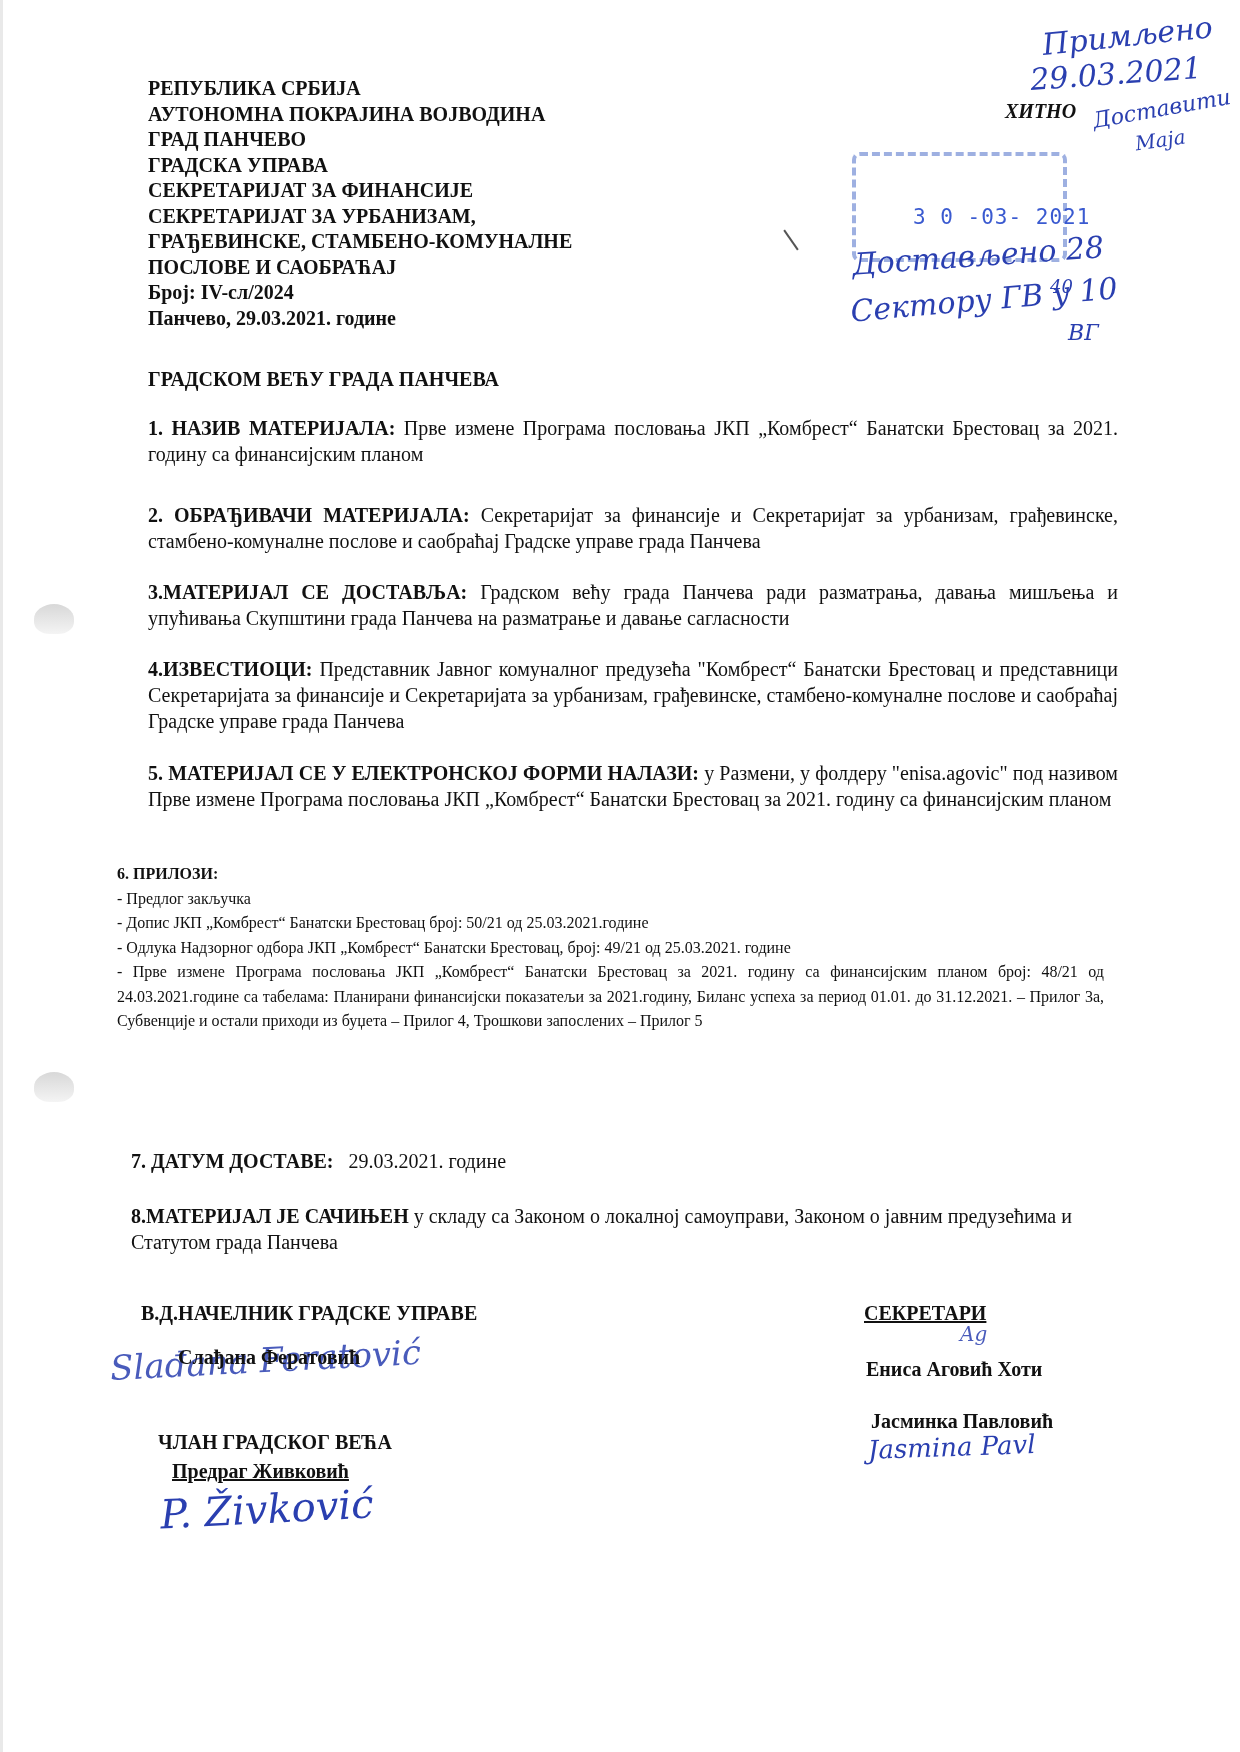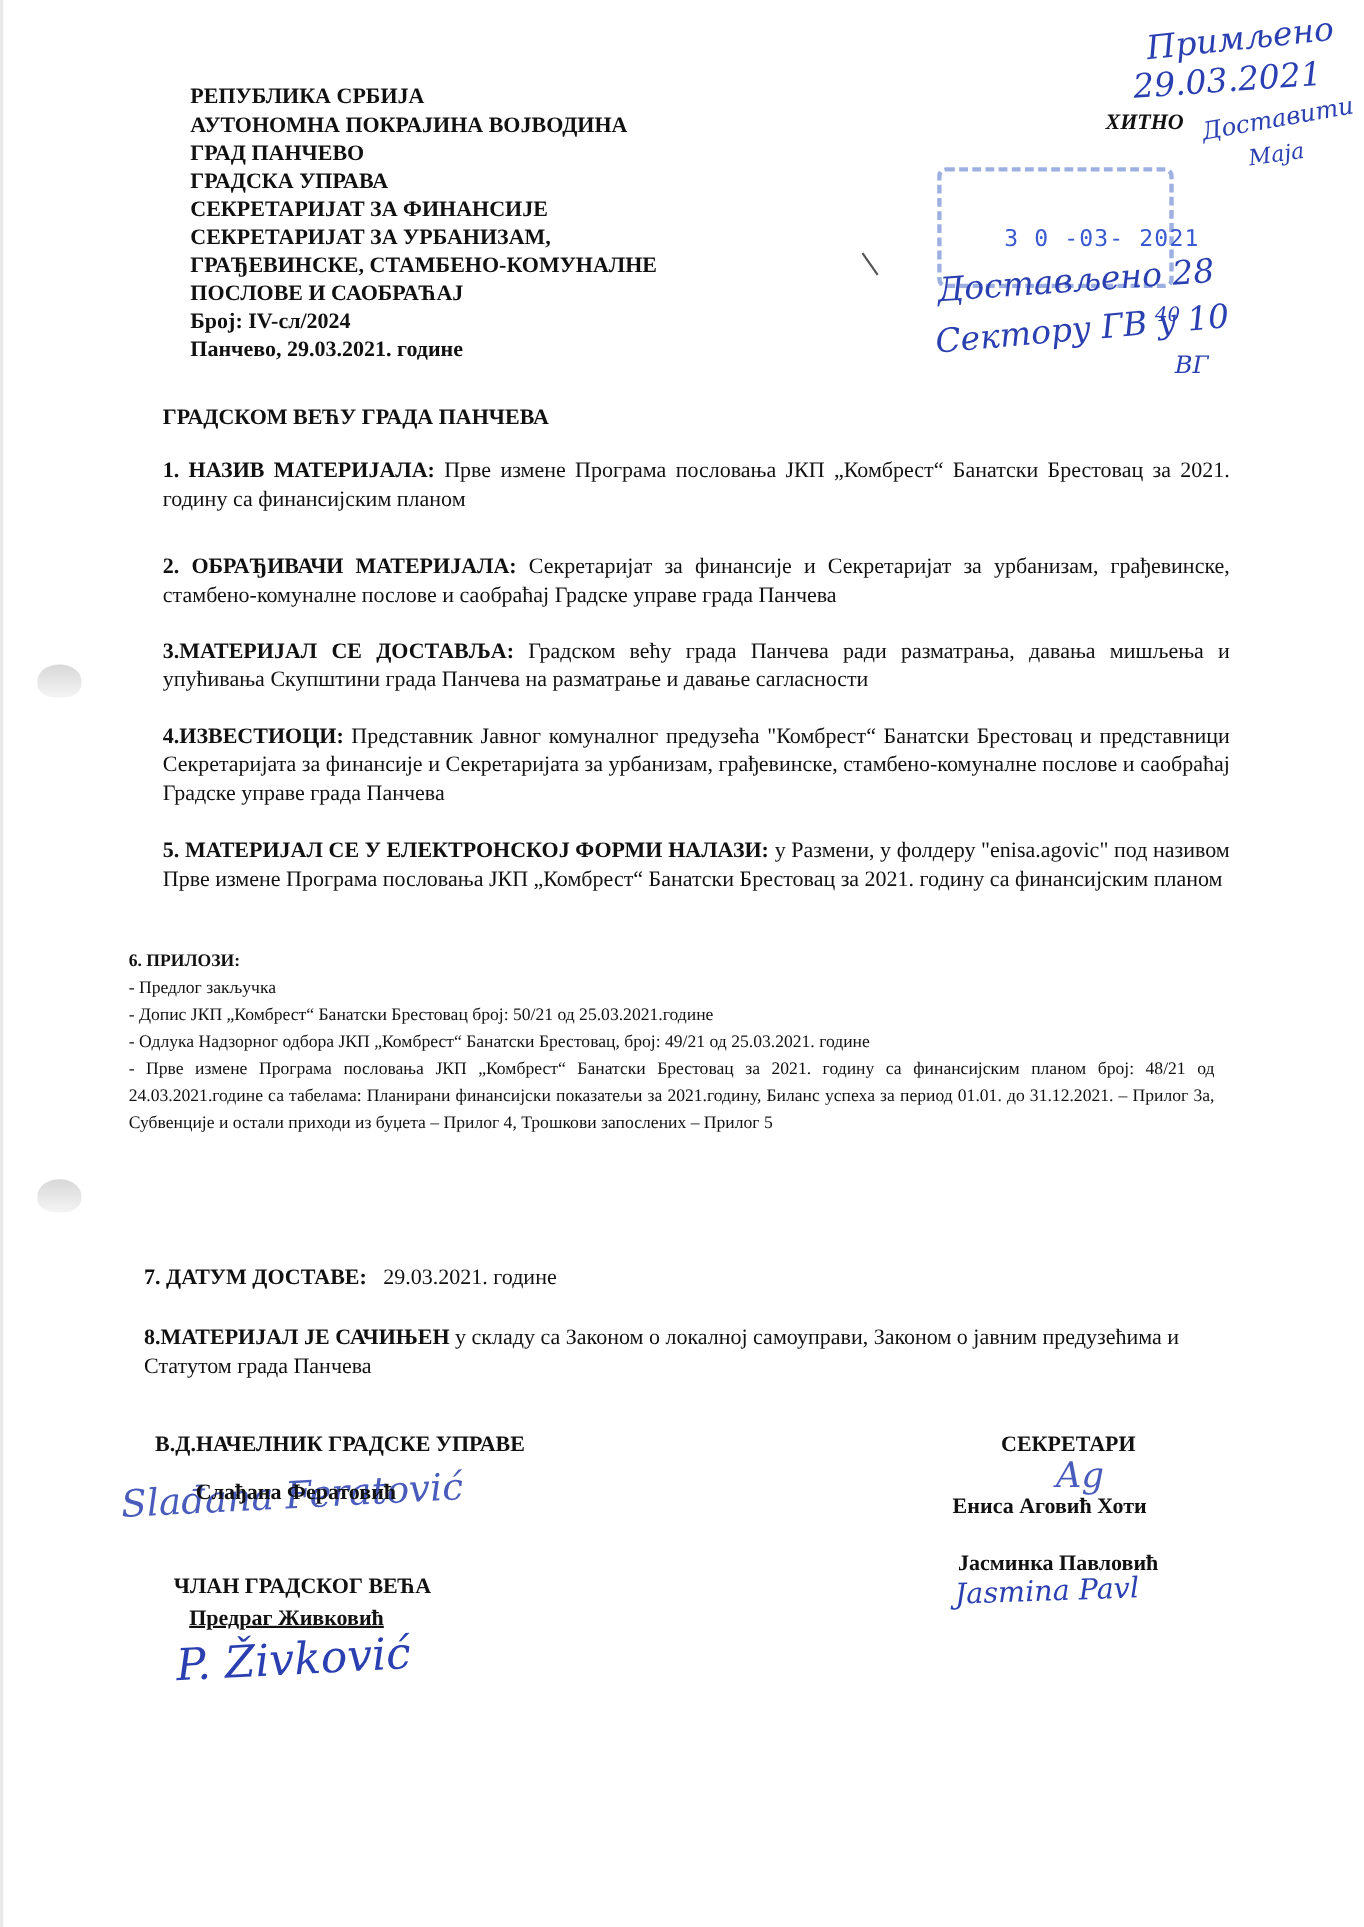--- a/index.html
+++ b/index.html
@@ -1,19 +1,19 @@
 <!DOCTYPE html>
 <html><head>
   <meta charset="utf-8">
   <style>
     * { box-sizing: border-box; margin: 0; padding: 0; }
     html, body { width: 1240px; height: 1752px; background: #ffffff; }
     body { position: relative; overflow: hidden; font-family: "Liberation Serif", serif; color: #111; }
     .abs { position: absolute; }
-    .hdr { left: 148px; top: 76px; font-weight: bold; font-size: 20px; line-height: 25.5px; margin-left: 25px; }
+    .hdr { left: 148px; top: 76px; font-weight: bold; font-size: 20px; line-height: 25.5px; }
     .hdr div { white-space: nowrap; }
     .urgent { left: 1005px; top: 100px; font-weight: bold; font-size: 20px; font-style: italic; }
     .hw { color: #2a3fb0; font-family: "DejaVu Serif", serif; font-style: italic; white-space: nowrap; }
     .stamp { left: 852px; top: 152px; width: 215px; height: 110px; border: 4px dashed #8ea3dc; border-radius: 8px; opacity: .85; }
     .stamp-date { left: 893px; top: 205px; color: #3a5ad0; font-family: "DejaVu Sans Mono", monospace; font-size: 21px; letter-spacing: 1px; margin-left: 20px; }
     .addressee { left: 148px; top: 368px; font-weight: bold; font-size: 20px; }
     .sec { position: absolute; left: 148px; width: 970px; font-size: 20px; line-height: 26px; text-align: justify; }
     .sec b { font-weight: bold; }
     .att { position: absolute; left: 117px; width: 987px; font-size: 16px; line-height: 24.5px; }
     .att div { text-align: justify; }
@@ -91,17 +91,17 @@
   <b>8.МАТЕРИЈАЛ ЈЕ САЧИЊЕН</b><span> у складу са  Законом о локалној самоуправи, Законом о јавним предузећима и Статутом града Панчева</span>
 </div>
 
 <div class="abs sig" style="left:141px; top:1302px;">В.Д.НАЧЕЛНИК ГРАДСКЕ УПРАВЕ</div>
 <div class="abs hw" style="left:110px; top:1340px; font-size:34px; transform:rotate(-3deg); opacity:.85;">Slađana Feratović</div>
 <div class="abs sig" style="left:178px; top:1346px;">Слађана Фератовић</div>
 <div class="abs sig" style="left:158px; top:1406px;margin-top:25px;">ЧЛАН ГРАДСКОГ ВЕЋА</div>
 <div class="abs sig" style="left:172px; top:1460px;text-decoration:underline;">Предраг Живковић</div>
 <div class="abs hw" style="left:160px; top:1486px; font-size:40px; transform:rotate(-3deg);">P. Živković</div>
 
-<div class="abs sig" style="left:910px; top:1302px;">СЕКРЕТАРИ</div>
-<div class="abs hw" style="left:960px; top:1322px; font-size:32px; opacity:.85;">Ag</div>
+<div class="abs sig" style="left:864px; top:1302px;text-decoration:underline;">СЕКРЕТАРИ</div>
+<div class="abs hw" style="left:960px; top:1322px; font-size:20px; opacity:.85;">Ag</div>
 <div class="abs sig" style="left:866px; top:1358px;">Ениса Аговић Хоти</div>
 <div class="abs sig" style="left:871px; top:1410px;">Јасминка Павловић</div>
 <div class="abs hw" style="left:868px; top:1432px; font-size:26px; transform:rotate(-2deg);">Jasmina Pavl</div>
 
 </body></html>

